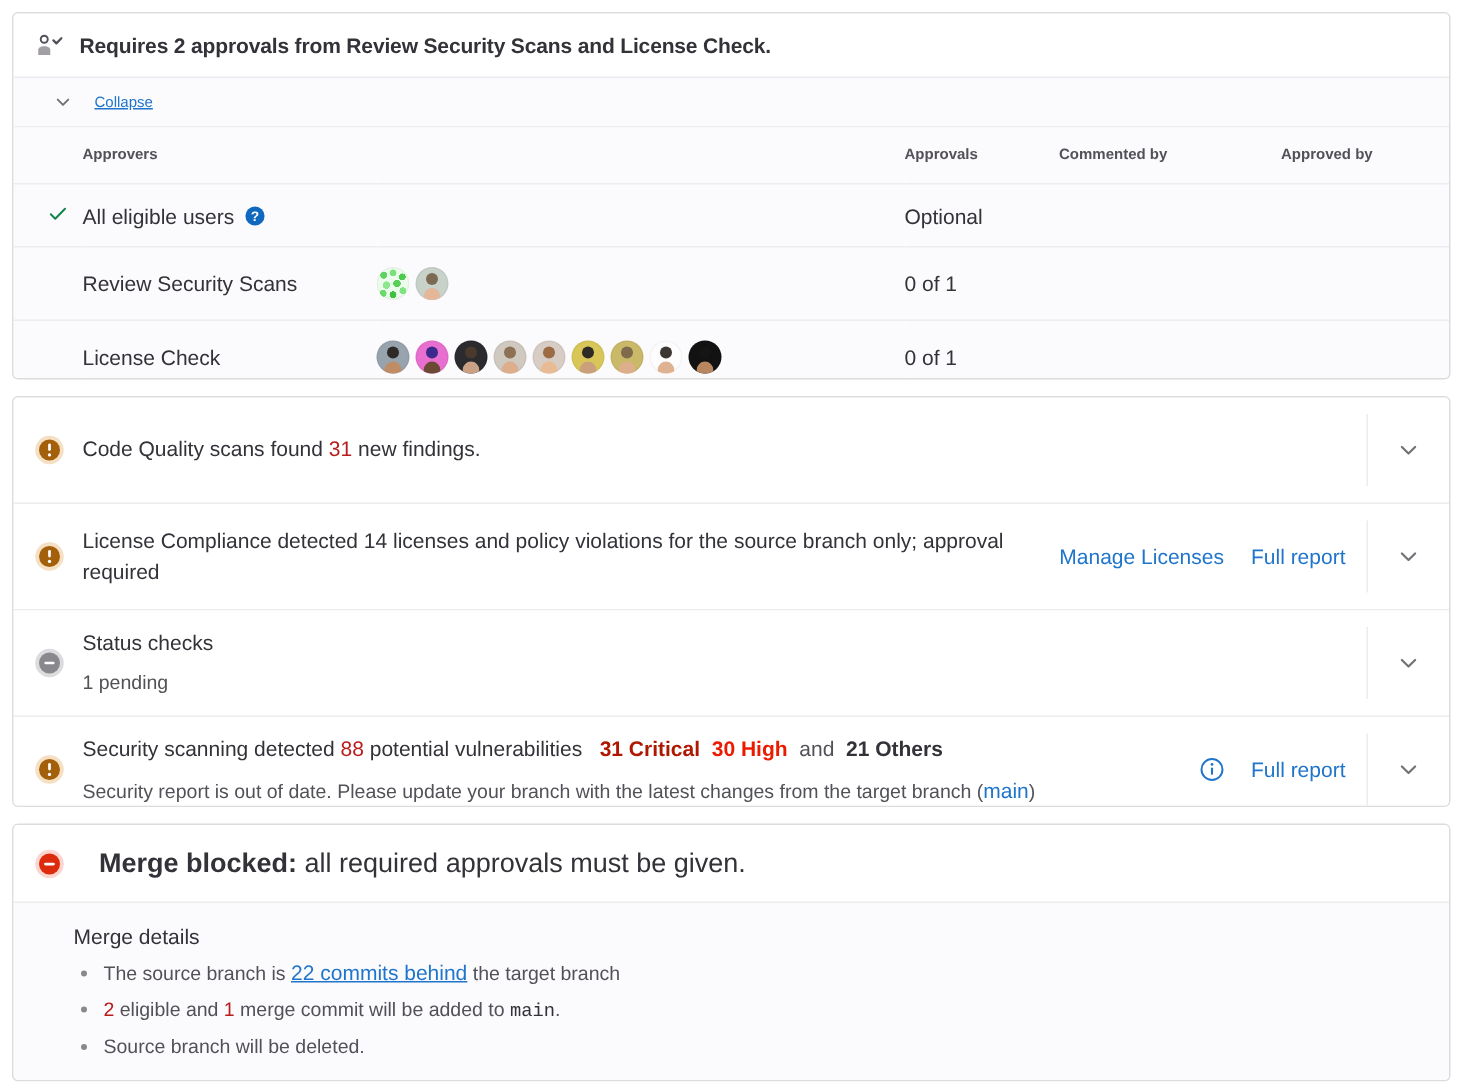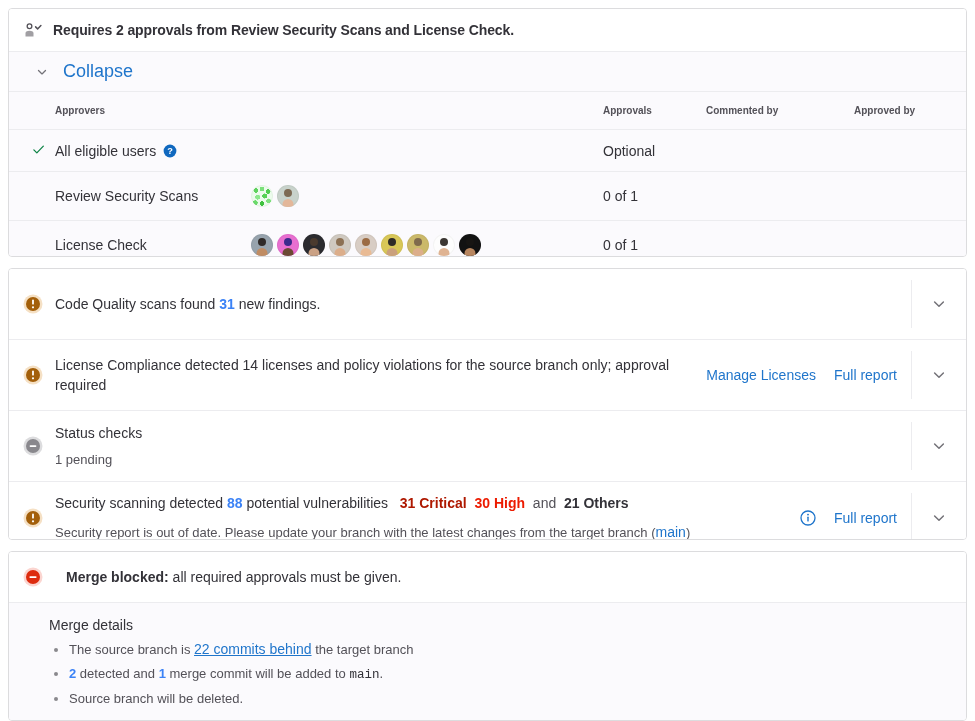--- a/index.html
+++ b/index.html
@@ -65,22 +65,23 @@
     border-bottom: 1px solid #ececef;
   }
   .chev-sm {
     width: 14px;
     height: 14px;
     display: block;
     flex: 0 0 auto;
   }
   .collapse-link {
     color: #1f75cb;
-    font-size: 18px;
+    font-size: 10px;
     cursor: pointer;
+    text-decoration: underline;
   }
 
   table.approvers {
     width: 100%;
     border-collapse: collapse;
     table-layout: fixed;
   }
   table.approvers th {
     text-align: left;
     font-size: 10px;
@@ -227,32 +228,32 @@
     align-items: center;
     justify-content: center;
     border-left: 1px solid #ececef;
     cursor: pointer;
   }
   .chev-md { width: 16px; height: 16px; display: block; }
   .sev-crit { color: #ae1800; font-weight: bold; }
   .sev-high { color: #ec1b00; font-weight: bold; }
   .sev-oth  { color: #333238; font-weight: bold; }
   .sev-and  { color: #535158; }
-  b.strong { font-weight: bold; color: #3b82f6; }
+  b.strong { font-weight: normal; color: #b91c1c; }
   .info-ico { width: 16px; height: 16px; display: block; }
 
   
   .mb-head {
     display: flex;
     align-items: center;
     gap: 11px;
     padding: 15px 16px 15px 14px;
     background: #fff;
     border-bottom: 1px solid #ececef;
-    font-size: 14px;
+    font-size: 18px;
   }
   .mb-head b { font-weight: bold; }
   .mb-body {
     background: #fbfafd;
     padding: 14px 16px 16px 40px;
   }
   .mb-title {
     font-size: 14px;
     color: #333238;
     margin: 0 0 6px 0;
@@ -505,21 +506,21 @@
       </svg>
       <span><b>Merge blocked:</b><span> all required approvals must be given.</span></span>
     </div>
     <div class="mb-body">
       <p class="mb-title">Merge details</p>
       <ul class="mb-list">
         <li>
           <span>The source branch is </span><span class="lnk u">22 commits behind</span><span> the target branch</span>
         </li>
         <li>
-          <b class="strong">2</b><span> detected and </span><b class="strong">1</b><span> merge commit will be added to </span><code class="mono">main</code><span>.</span>
+          <b class="strong">2</b><span> eligible and </span><b class="strong">1</b><span> merge commit will be added to </span><code class="mono">main</code><span>.</span>
         </li>
         <li>
           <span>Source branch will be deleted.</span>
         </li>
       </ul>
     </div>
   </div>
 
 </div>
 

